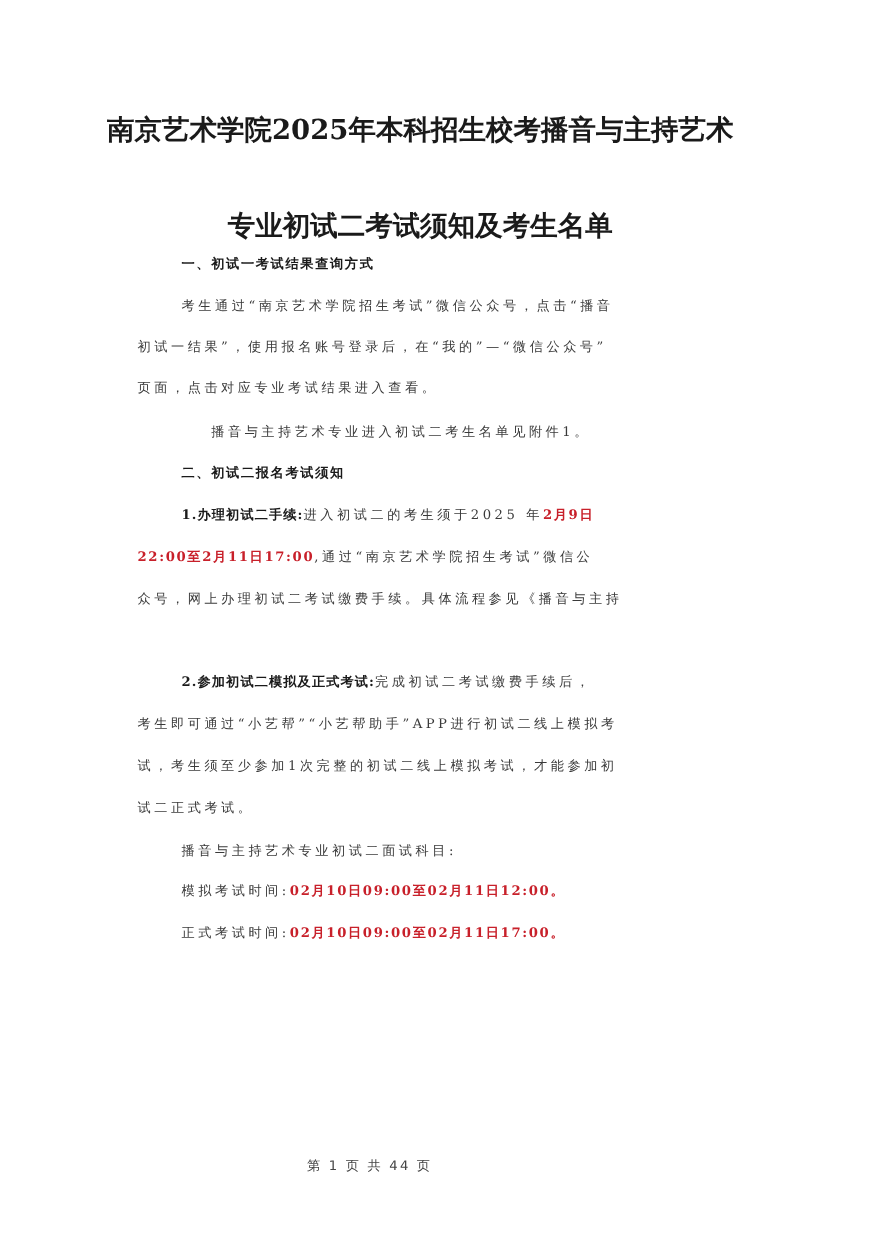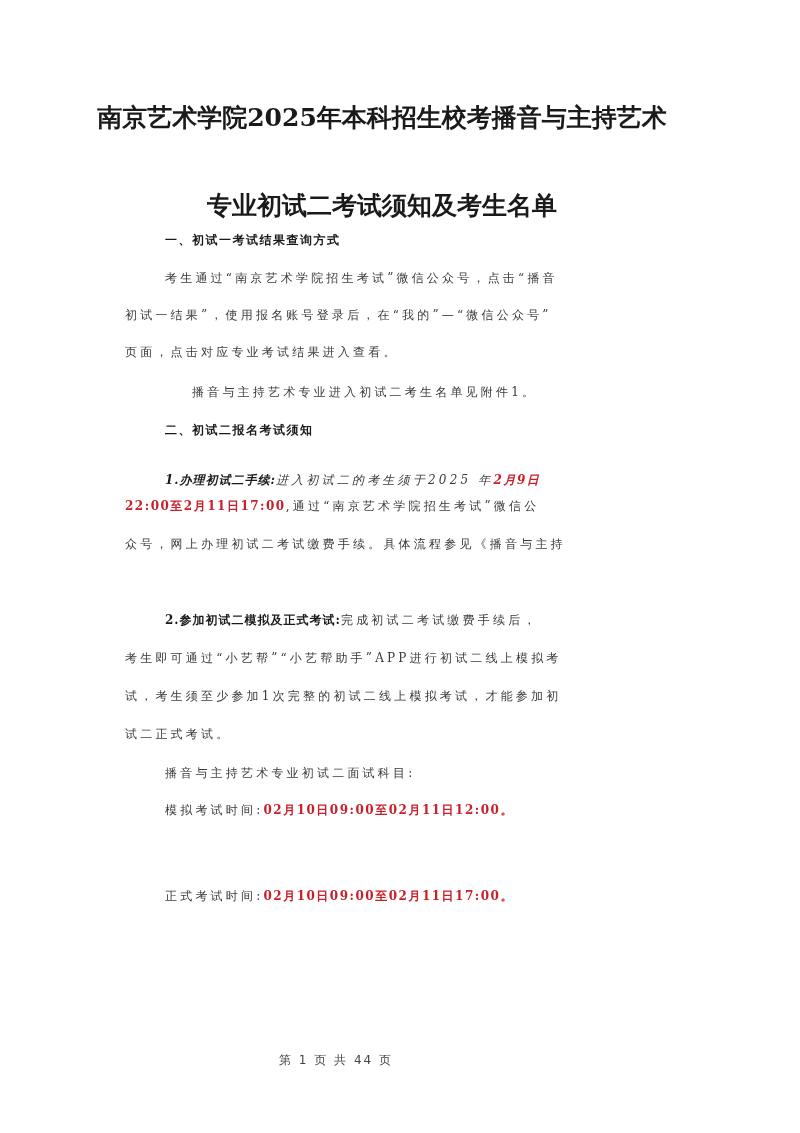--- a/index.html
+++ b/index.html
@@ -28,37 +28,37 @@
   <div class="title t2">专业初试二考试须知及考生名单</div>
 
   <div class="line h" style="left:165px; top:232px;">一、初试一考试结果查询方式</div>
   <div class="line" style="left:165px; top:270px;">考生通过“南京艺术学院招生考试”微信公众号，点击“播音</div>
   <div class="line" style="left:125px; top:307px;">初试一结果”，使用报名账号登录后，在“我的”—“微信公众号”</div>
   <div class="line" style="left:125px; top:344px;">页面，点击对应专业考试结果进入查看。</div>
   <div class="line" style="left:165px; top:384px;margin-left:27px;">播音与主持艺术专业进入初试二考生名单见附件1。</div>
 
   <div class="line h" style="left:165px; top:422px;">二、初试二报名考试须知</div>
 
-  <div class="line" style="left:165px; top:472px;font-style:italic;">
+  <div class="line" style="left:165px; top:460px;">
     <span class="b">1.办理初试二手续:</span><span>进入初试二的考生须于2025 年</span><span class="red">2月9日</span>
   </div>
   <div class="line" style="left:125px; top:498px;">
     <span class="red">22:00至2月11日17:00</span><span>,通过“南京艺术学院招生考试”微信公</span>
   </div>
   <div class="line" style="left:125px; top:536px;">众号，网上办理初试二考试缴费手续。具体流程参见《播音与主持</div>
 
   <div class="line" style="left:165px; top:612px;">
     <span class="b">2.参加初试二模拟及正式考试:</span><span>完成初试二考试缴费手续后，</span>
   </div>
   <div class="line" style="left:125px; top:650px;">考生即可通过“小艺帮”“小艺帮助手”APP进行初试二线上模拟考</div>
   <div class="line" style="left:125px; top:688px;">试，考生须至少参加1次完整的初试二线上模拟考试，才能参加初</div>
   <div class="line" style="left:165px; top:765px;">播音与主持艺术专业初试二面试科目:</div>
 
   <div class="line" style="left:125px; top:726px;">试二正式考试。</div>
   <div class="line" style="left:165px; top:802px;">
     <span>模拟考试时间:</span><span class="red">02月10日09:00至02月11日12:00。</span>
   </div>
-  <div class="line" style="left:165px; top:840px;margin-top:48px;">
+  <div class="line" style="left:165px; top:840px;">
     <span>正式考试时间:</span><span class="red">02月10日09:00至02月11日17:00。</span>
   </div>
 
   <div class="footer">第 1 页 共 44 页</div>
 </div>
 
 </body></html>

